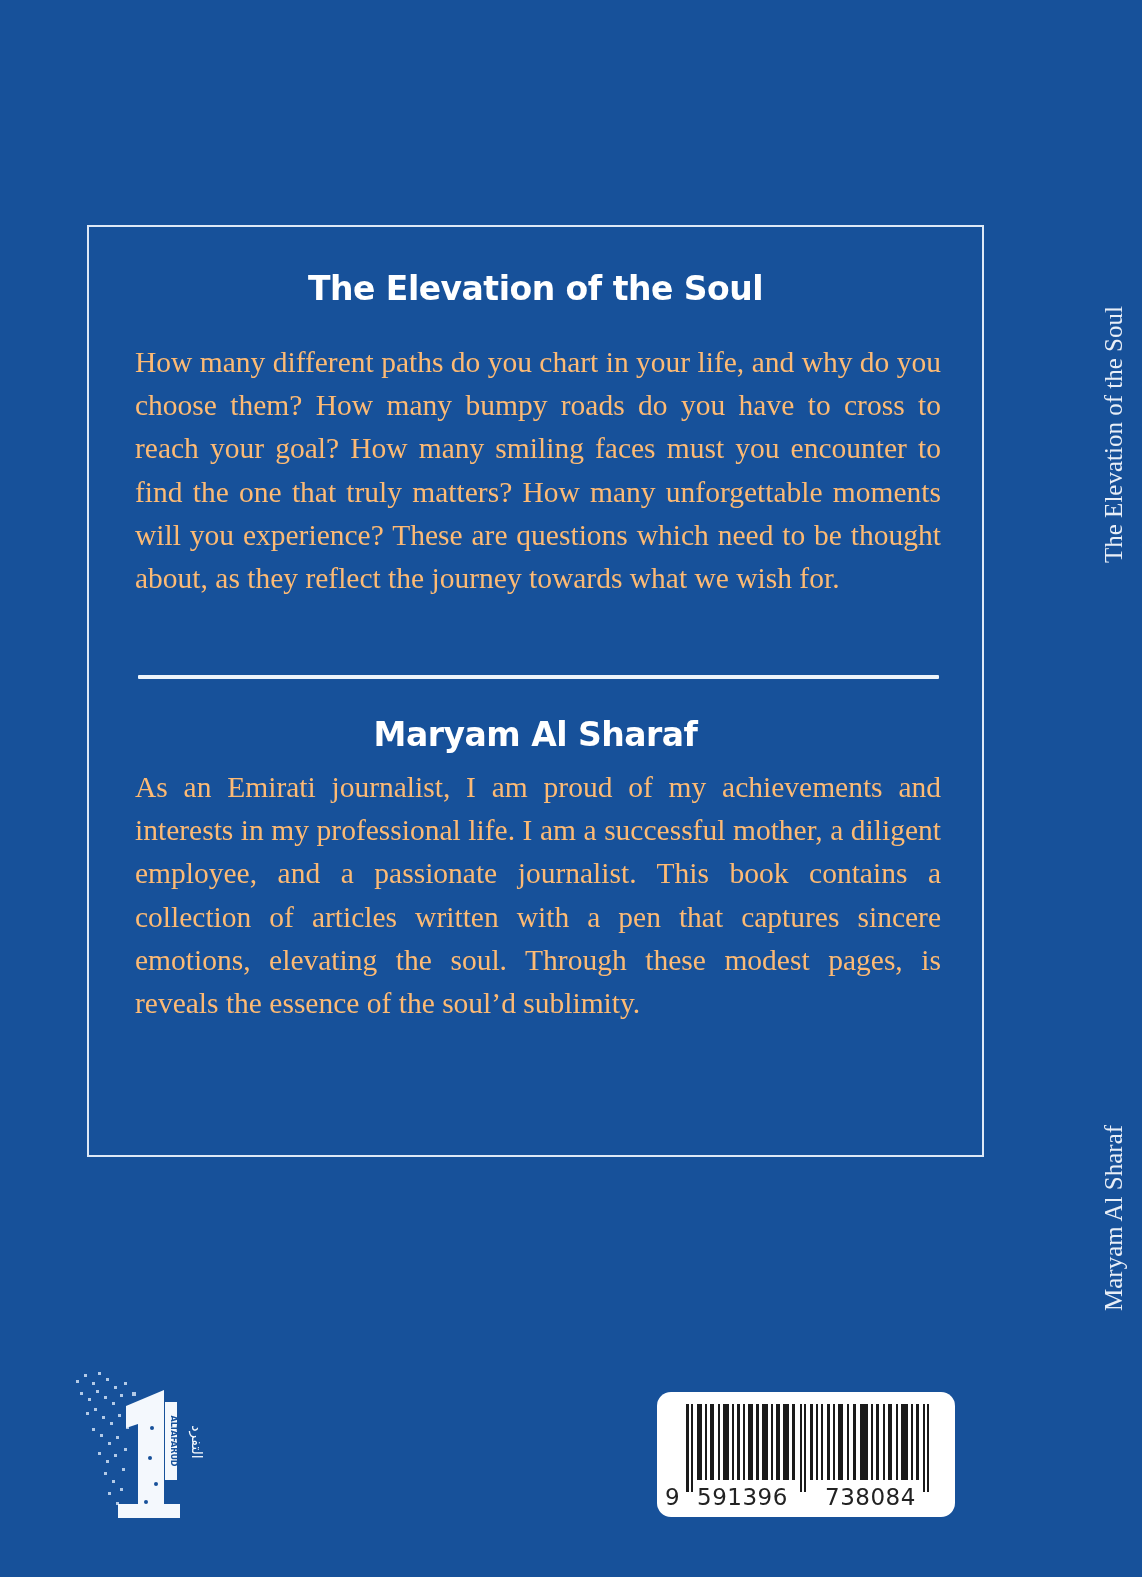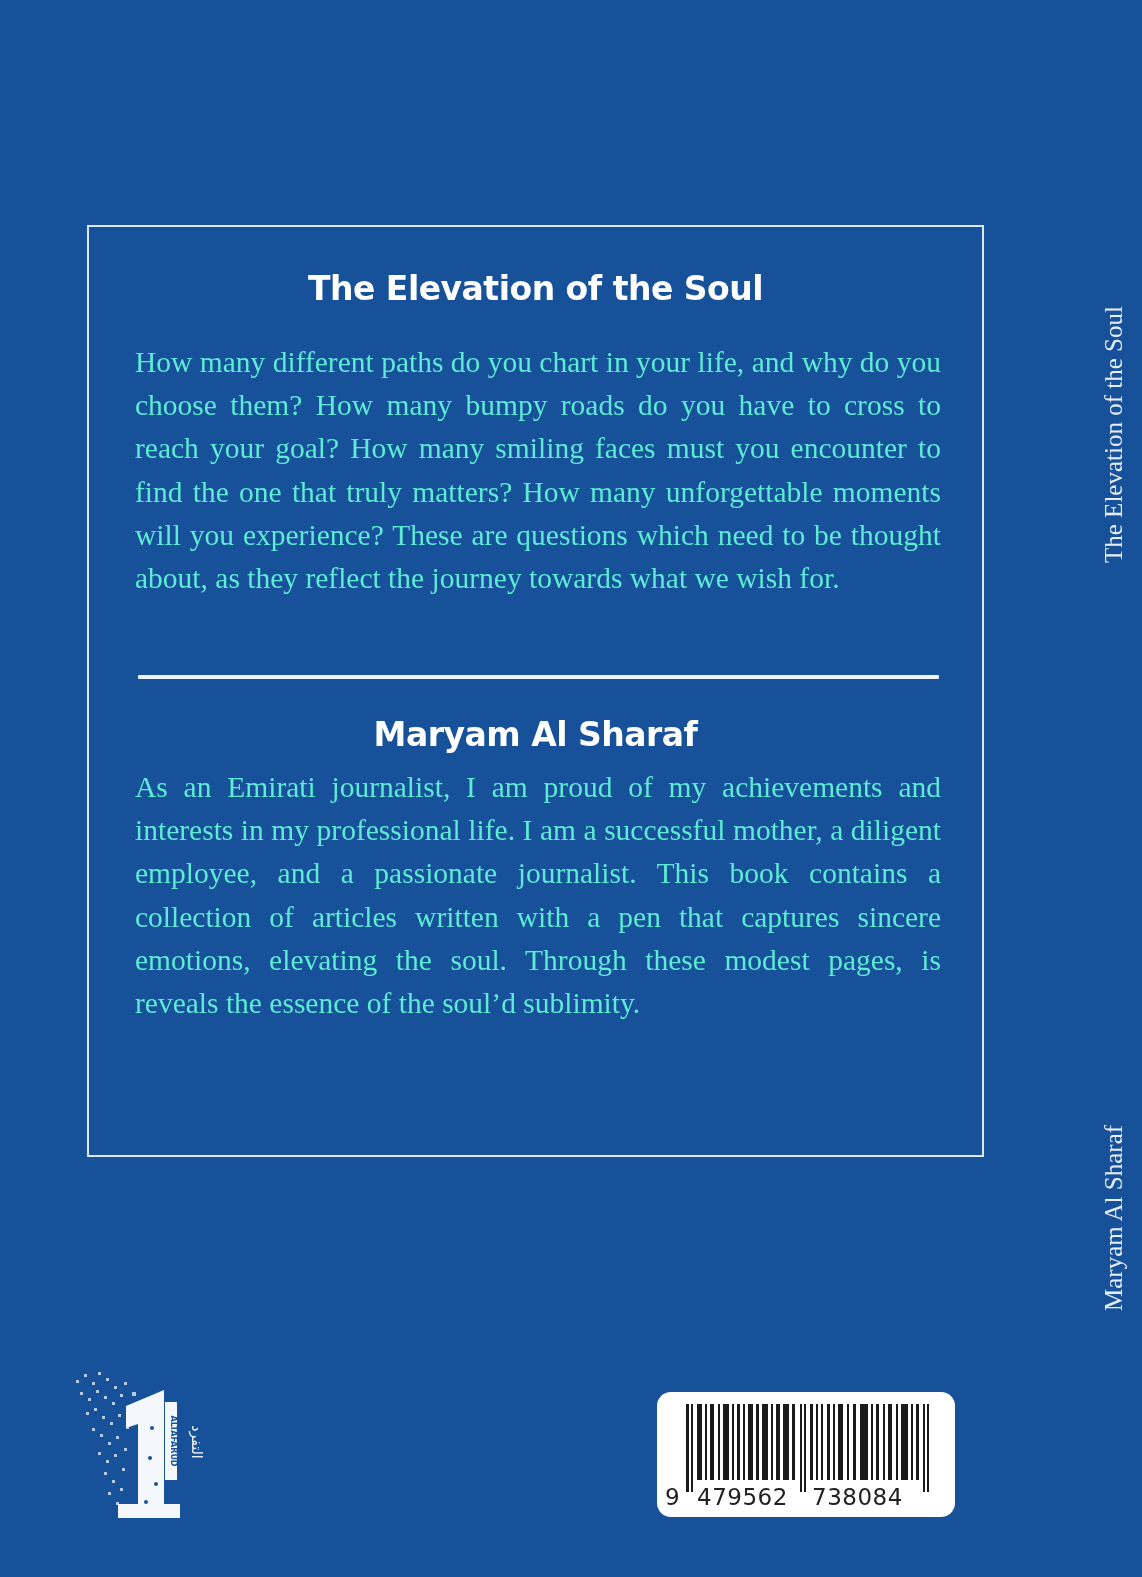--- a/index.html
+++ b/index.html
@@ -36,21 +36,21 @@
       color: #ffffff;
     }
     .body-text {
       position: absolute;
       left: 46px;
       width: 806px;
       font-family: "Liberation Serif", serif;
       font-size: 29.5px;
       line-height: 43.2px;
       text-align: justify;
-      color: #5eead4;
+      color: #fdba74;
     }
     .body-text.synopsis { top: 114px; }
     .body-text.bio { top: 539px; }
     .divider {
       position: absolute;
       left: 49px;
       width: 801px;
       top: 448px;
       height: 4px;
       background: #eef4fb;
@@ -212,15 +212,15 @@
       <rect x="231" y="12" width="4" height="76"></rect>
         <rect x="239" y="12" width="2" height="76"></rect>
         <rect x="244" y="12" width="7" height="76"></rect>
       <rect x="254" y="12" width="2" height="76"></rect>
         <rect x="259" y="12" width="3" height="76"></rect>
       <rect x="266" y="12" width="2" height="88"></rect>
         <rect x="270" y="12" width="2" height="88"></rect>
     </g>
   </svg>
   <span class="barcode-digits" style="left:8px; top:92px;">9</span>
-  <span class="barcode-digits" style="left:40px; top:92px;">479562</span>
-  <span class="barcode-digits" style="left:155px; top:92px;">738084</span>
+  <span class="barcode-digits" style="left:40px; top:92px;">591396</span>
+  <span class="barcode-digits" style="left:168px; top:92px;">738084</span>
 </div>
 
 </body></html>

